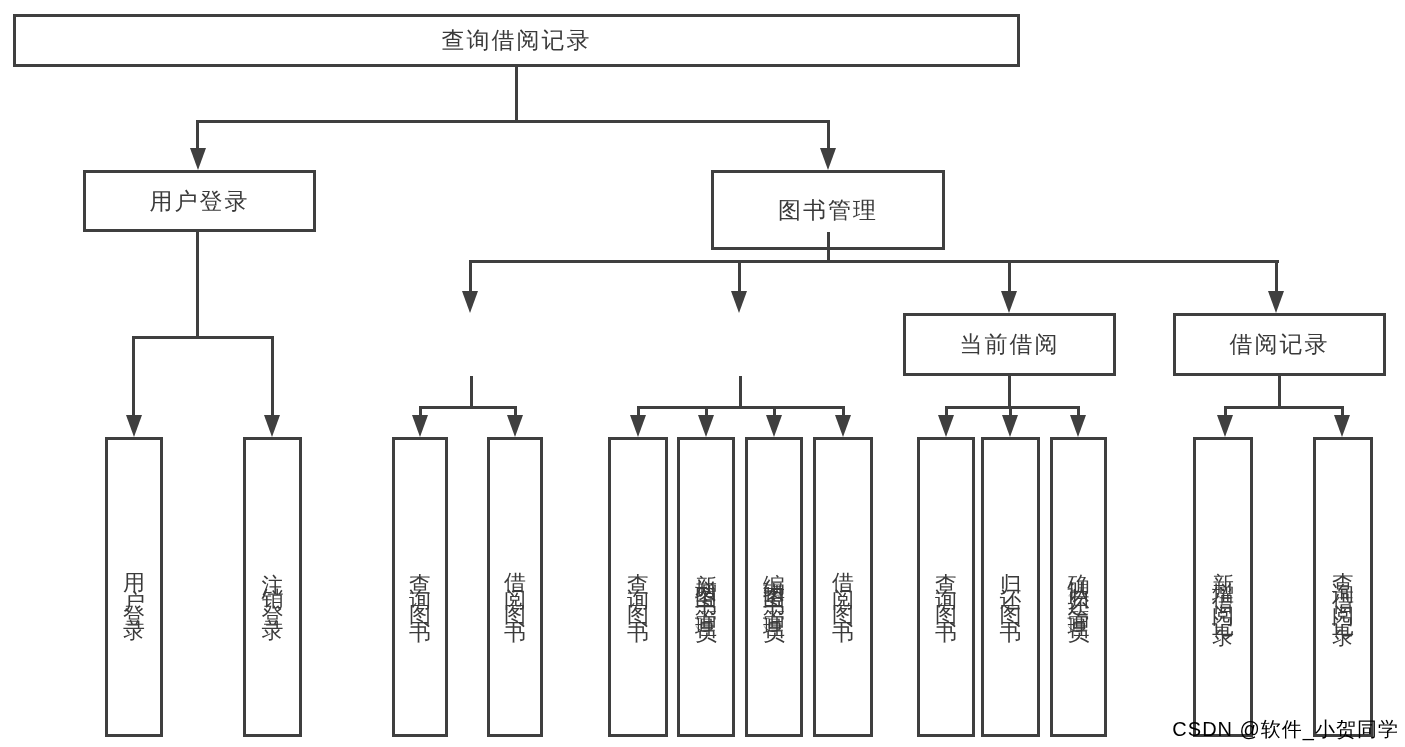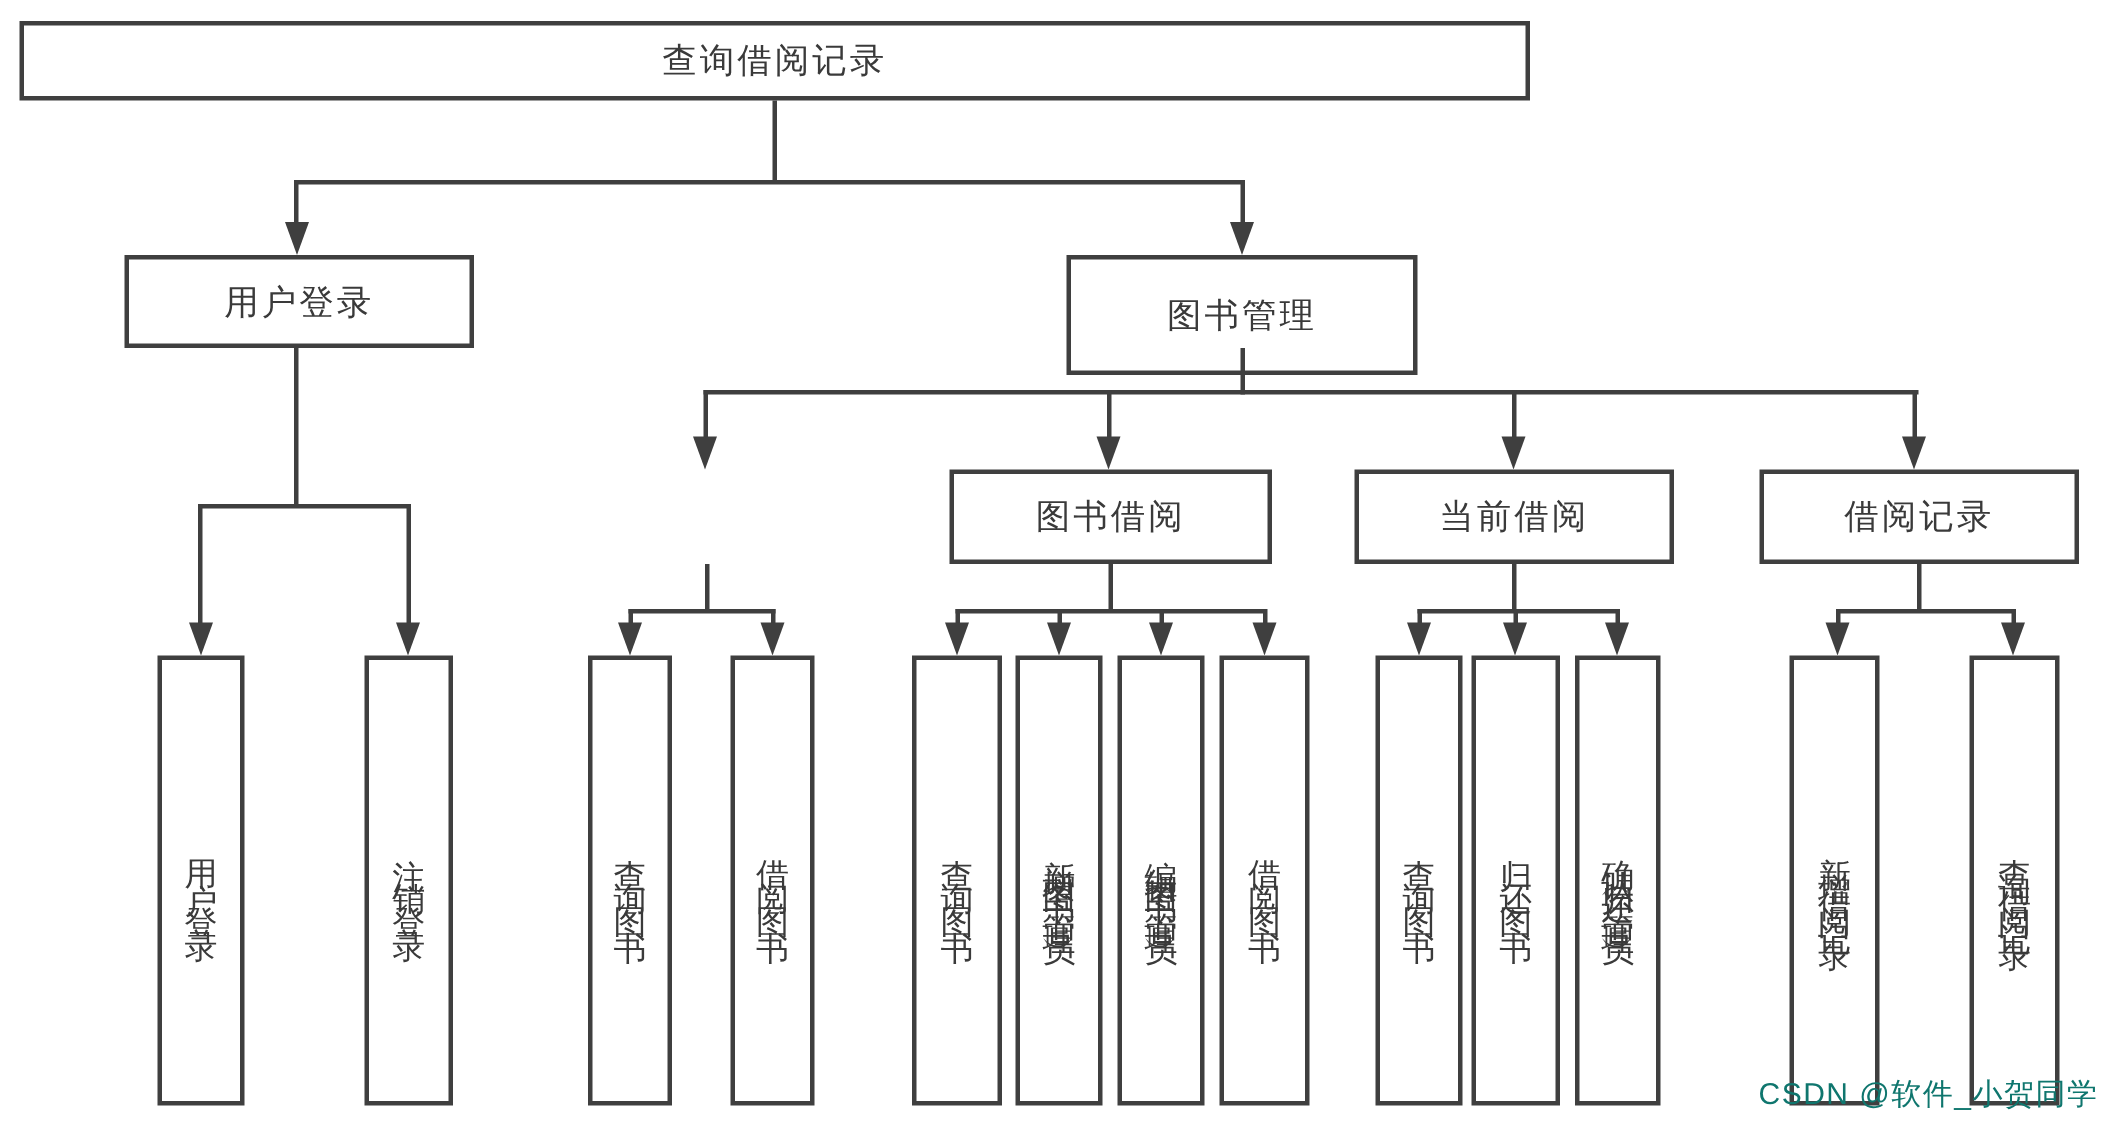--- a/index.html
+++ b/index.html
@@ -20,21 +20,21 @@
     writing-mode:vertical-rl;text-orientation:mixed;
     font-size:22px;line-height:1;white-space:nowrap;
   }
   .ln{position:absolute;background:#3f3f3f;}
   .ah{
     position:absolute;width:0;height:0;
     border-left:8px solid transparent;border-right:8px solid transparent;
     border-top:22px solid #3f3f3f;
   }
   .wm{
-    position:absolute;right:6px;bottom:4px;font-size:20px;color:#0f766e;
+    position:absolute;right:6px;bottom:4px;font-size:20px;color:#000000;
     letter-spacing:1px;white-space:nowrap;z-index:5;
   }
 </style>
 </head>
 <body>
 
 <div class="stage">
 
   <div class="hbox" style="left:13px;top:14px;width:1007px;height:53px;">查询借阅记录</div>
 
@@ -59,21 +59,20 @@
   <i class="ln" style="left:469px;top:260px;width:810px;height:3px;"></i>
   <i class="ln" style="left:469px;top:260px;width:3px;height:33px;"></i>
   <i class="ah" style="left:462px;top:291px;"></i>
   <i class="ln" style="left:738px;top:260px;width:3px;height:33px;"></i>
   <i class="ah" style="left:731px;top:291px;"></i>
   <i class="ln" style="left:1008px;top:260px;width:3px;height:33px;"></i>
   <i class="ah" style="left:1001px;top:291px;"></i>
   <i class="ln" style="left:1275px;top:260px;width:3px;height:33px;"></i>
   <i class="ah" style="left:1268px;top:291px;"></i>
 
-  <div class="hbox" style="left:633px;top:313px;width:215px;height:63px;">图书借阅</div>
   <div class="hbox" style="left:903px;top:313px;width:213px;height:63px;">当前借阅</div>
   <div class="hbox" style="left:1173px;top:313px;width:213px;height:63px;">借阅记录</div>
 
   <i class="ln" style="left:470px;top:376px;width:3px;height:30px;"></i>
   <i class="ln" style="left:419px;top:406px;width:98px;height:3px;"></i>
   <i class="ln" style="left:419px;top:406px;width:3px;height:12px;"></i>
   <i class="ah" style="left:412px;top:415px;"></i>
   <i class="ln" style="left:514px;top:406px;width:3px;height:12px;"></i>
   <i class="ah" style="left:507px;top:415px;"></i>
 

